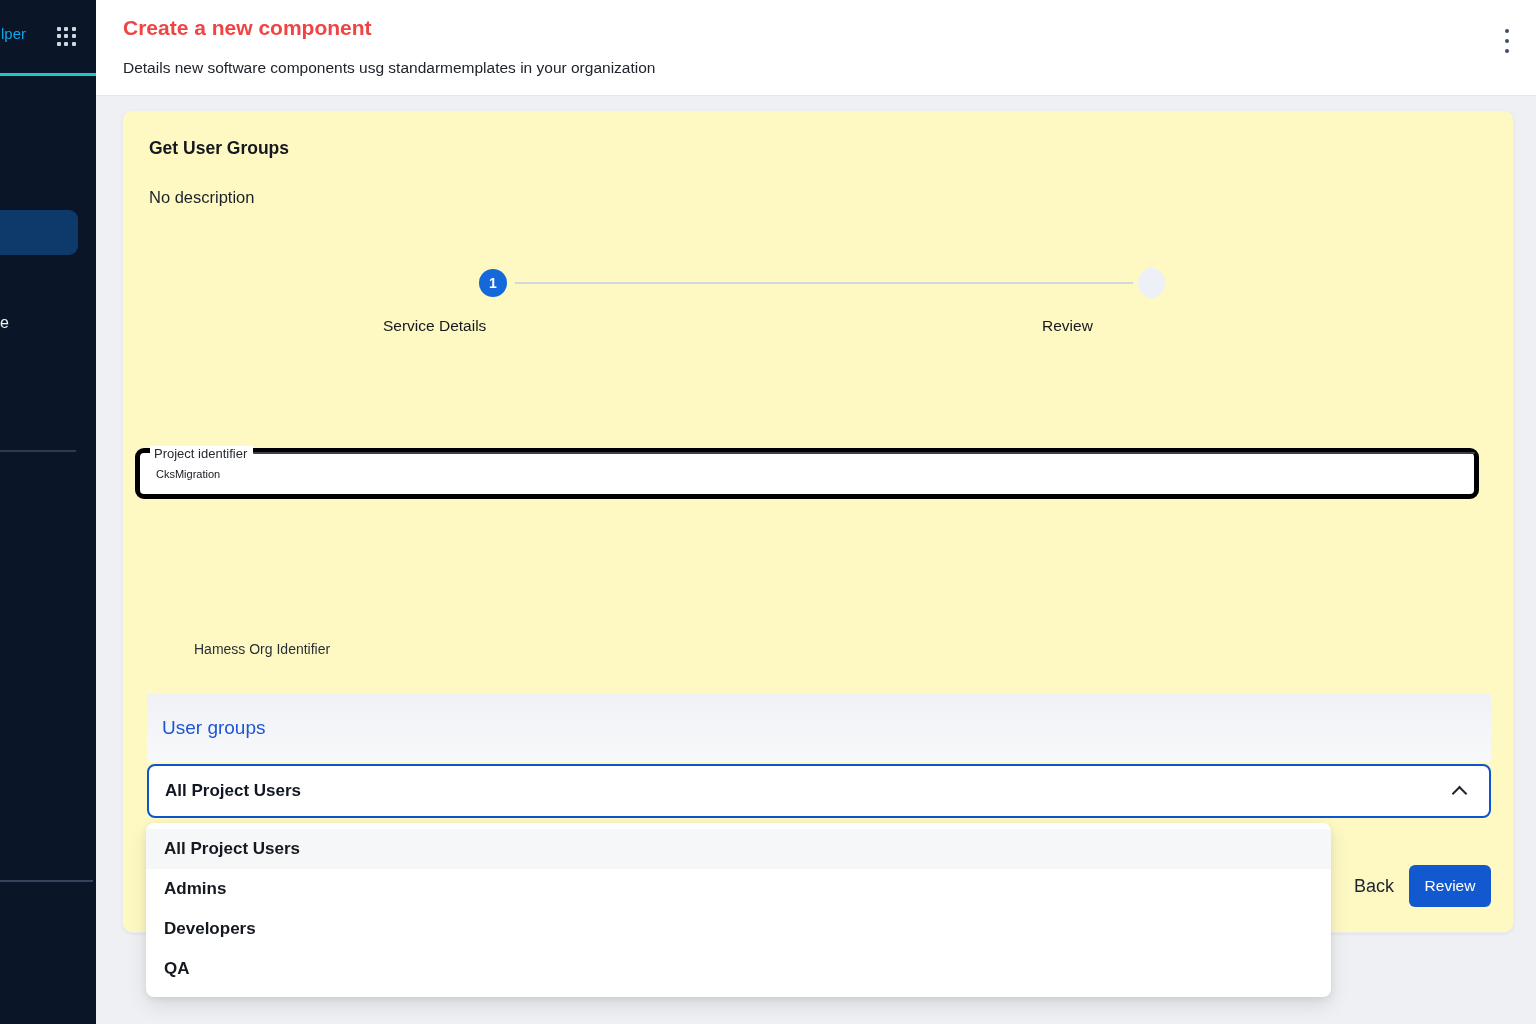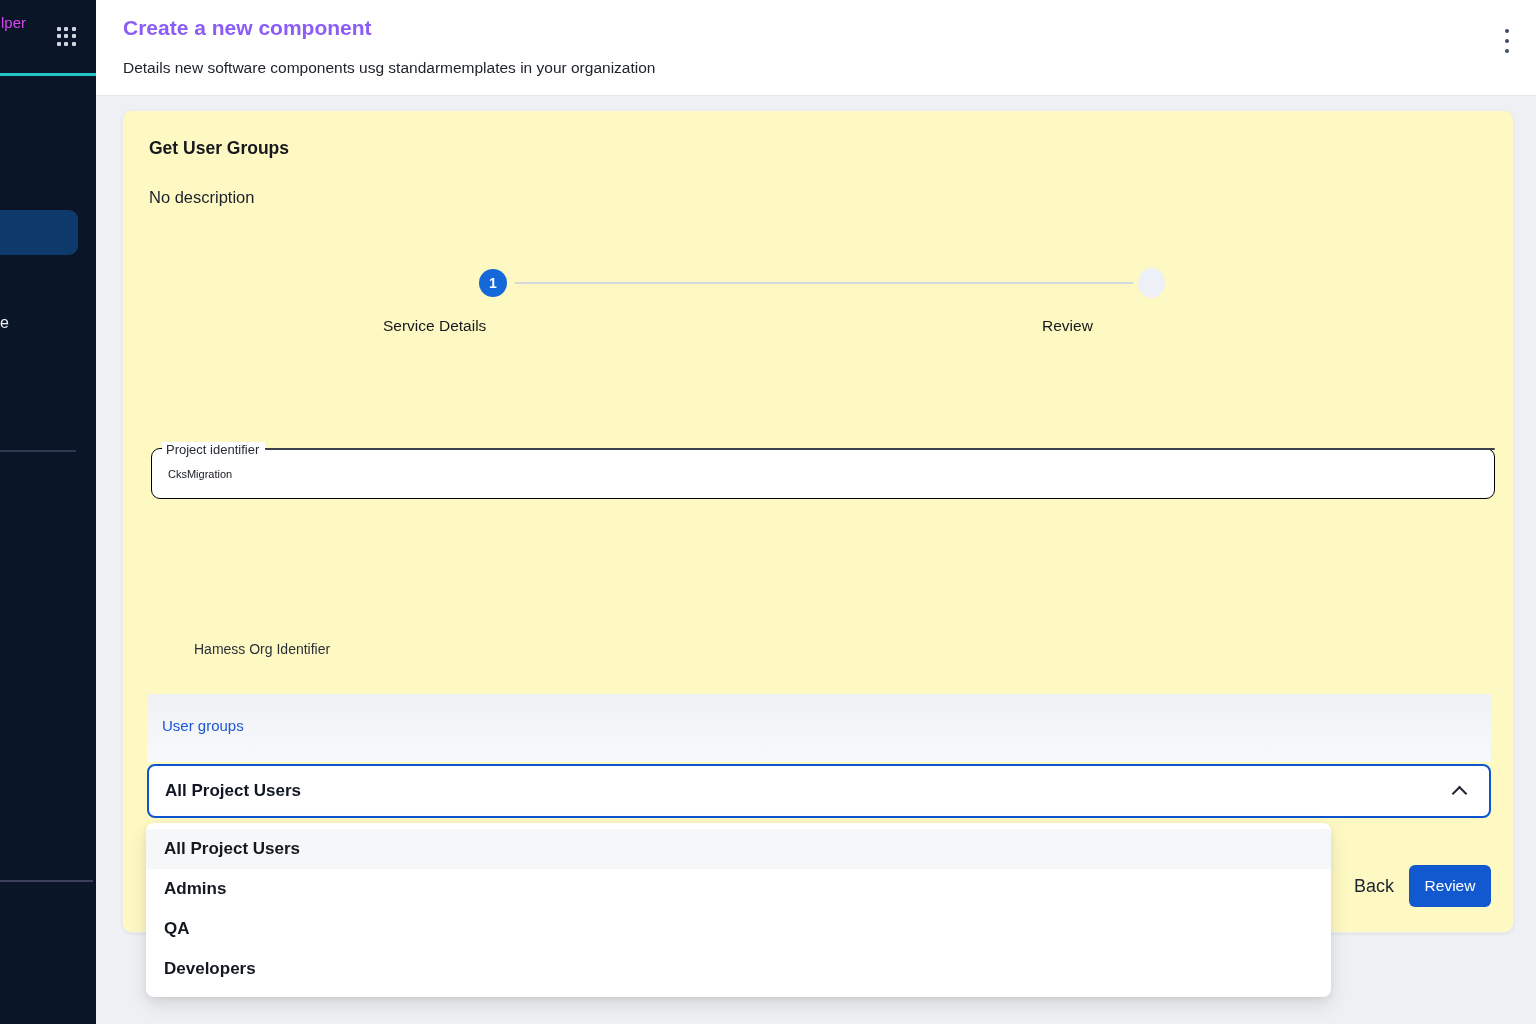--- a/index.html
+++ b/index.html
@@ -1,67 +1,67 @@
 <!DOCTYPE html>
 <html><head>
 <meta charset="utf-8">
 <style>
   * { margin:0; padding:0; box-sizing:border-box; }
   body { background:#e9ebef; font-family:"Liberation Sans", sans-serif; }
   .stage { position:relative; width:1536px; height:1024px; background:#eef0f3; overflow:hidden; }
 
   
   .sidebar { position:absolute; left:0; top:0; width:96px; height:1024px; background:#0a1628; z-index:5; }
-  .brand-frag { position:absolute; left:1px; top:14px; color:#d946ef; font-size:15px; }
+  .brand-frag { position:absolute; left:1px; top:25px; color:#0ea5e9; font-size:15px; }
   .grid-icon { position:absolute; left:57px; top:27px; width:20px; height:20px;
                display:grid; grid-template-columns:repeat(3,1fr); grid-template-rows:repeat(3,1fr); gap:2px; cursor:pointer; }
   .grid-icon i { width:4px; height:4px; background:#cfd5de; border-radius:1px; }
   .teal-line { position:absolute; left:0; top:73px; width:96px; height:3px; background:#21c5c5; }
   .side-selected { position:absolute; left:-18px; top:210px; width:96px; height:45px; background:#0d3a6b; border-radius:9px; cursor:pointer; }
   .nav-frag { position:absolute; left:0px; top:314px; color:#f0f2f5; font-size:16px; cursor:pointer; }
   .side-div1 { position:absolute; left:0; top:450px; width:76px; height:2px; background:#2c3a52; }
   .side-div2 { position:absolute; left:0; top:880px; width:93px; height:2px; background:#3c405c; }
 
   
   .header { position:absolute; left:96px; top:0; width:1440px; height:96px; background:#ffffff; border-bottom:1px solid #e5e7ea; z-index:2; }
-  .page-title { position:absolute; left:27px; top:16px; font-size:21px; font-weight:700; color:#8b5cf6; }
+  .page-title { position:absolute; left:27px; top:16px; font-size:21px; font-weight:700; color:#ef4444; }
   .page-subtitle { position:absolute; left:27px; top:59px; font-size:15.5px; color:#20252d; }
   .kebab { position:absolute; right:21px; top:29px; width:16px; height:24px; display:flex; flex-direction:column; align-items:center; justify-content:space-between; cursor:pointer; }
   .kebab i { width:4px; height:4px; border-radius:50%; background:#3f4e66; }
 
   
   .card { position:absolute; left:122px; top:110px; width:1392px; height:823px; background:#fef9c3;
           border:1px solid #eceef1; border-radius:10px; box-shadow:0 1px 3px rgba(16,24,40,.07); z-index:1; }
   .card-title { position:absolute; left:26px; top:27px; font-size:17.5px; font-weight:700; color:#15181e; }
   .card-desc { position:absolute; left:26px; top:77px; font-size:16.5px; color:#1c212b; }
 
   
   .step-circle-active { position:absolute; left:356px; top:158px; width:28px; height:28px; border-radius:50%;
         background:#1568d9; color:#ffffff; font-size:14px; font-weight:700; display:flex; align-items:center; justify-content:center; }
   .step-connector { position:absolute; left:392px; top:171px; width:618px; height:1.5px; background:#d4d7dc; }
   .step-circle-pending { position:absolute; left:1015px; top:157px; width:27px; height:30px; border-radius:50%; background:#edf0f6; }
   .step-label { position:absolute; top:206px; width:220px; text-align:left; font-size:15.5px; font-weight:500; color:#15181e; }
   .step-label.l1 { left:260px; }
   .step-label.l2 { left:919px; }
 
   
-  .ofield { position:absolute; left:28px; width:1344px; height:51px; border:1px solid #000000; border-radius:9px; background:#fff; }
+  .ofield { position:absolute; left:12px; width:1344px; height:51px; border:5px solid #000000; border-radius:9px; background:#fff; }
   .ofield.f1 { top:337px; }
   .ofield.f2 { top:451px; }
   .notch { position:absolute; top:-9px; left:10px; right:-1px; height:18px; display:flex; align-items:center; }
   .notch .lbl { font-size:13px; color:#262b33; background:#ffffff; padding:0 6px 0 4px; white-space:nowrap; }
   .notch .line { flex:1; height:2px; background:#3a414d; border-radius:1px; }
   .ofield input { position:absolute; left:0; top:0; width:100%; height:100%; border:none; outline:none; background:transparent;
                   padding:0 16px; font-family:"Liberation Sans", sans-serif; font-size:11px; color:#15191f; }
 
   .org-label { position:absolute; left:35px; top:530px; font-size:14px; color:#293039;margin-left:36px; }
 
   .tint-block { position:absolute; left:24px; top:583px; width:1344px; height:68px;
                 background:linear-gradient(#eff1f5, #f8f9fb); }
-  .ug-link { position:absolute; left:39px; top:606px; font-size:15px; color:#1d55d6; cursor:pointer; }
+  .ug-link { position:absolute; left:39px; top:606px; font-size:19px; color:#1d55d6; cursor:pointer; }
 
   
   .group-select { position:absolute; left:24px; top:653px; width:1344px; height:54px; background:#fff;
                   border:2px solid #0d55d0; border-radius:8px; cursor:pointer; }
   .group-select .val { position:absolute; left:16px; top:0; height:100%; display:flex; align-items:center;
                        font-size:17px; font-weight:600; color:#101623; }
   .chev-up { position:absolute; right:24px; top:22px; width:11px; height:11px;
              border-left:2.5px solid #1f2430; border-top:2.5px solid #1f2430; transform:rotate(45deg); }
 
   
@@ -140,17 +140,17 @@
       <span class="chev-up"></span>
     </div>
 
     <button class="back-btn">Back</button>
     <button class="review-btn">Review</button>
   </section>
 
   <div class="menu">
     <div class="opt hl">All Project Users</div>
     <div class="opt">Admins</div>
+    <div class="opt">Developers</div>
     <div class="opt">QA</div>
-    <div class="opt">Developers</div>
   </div>
 
 </div>
 
 </body></html>

